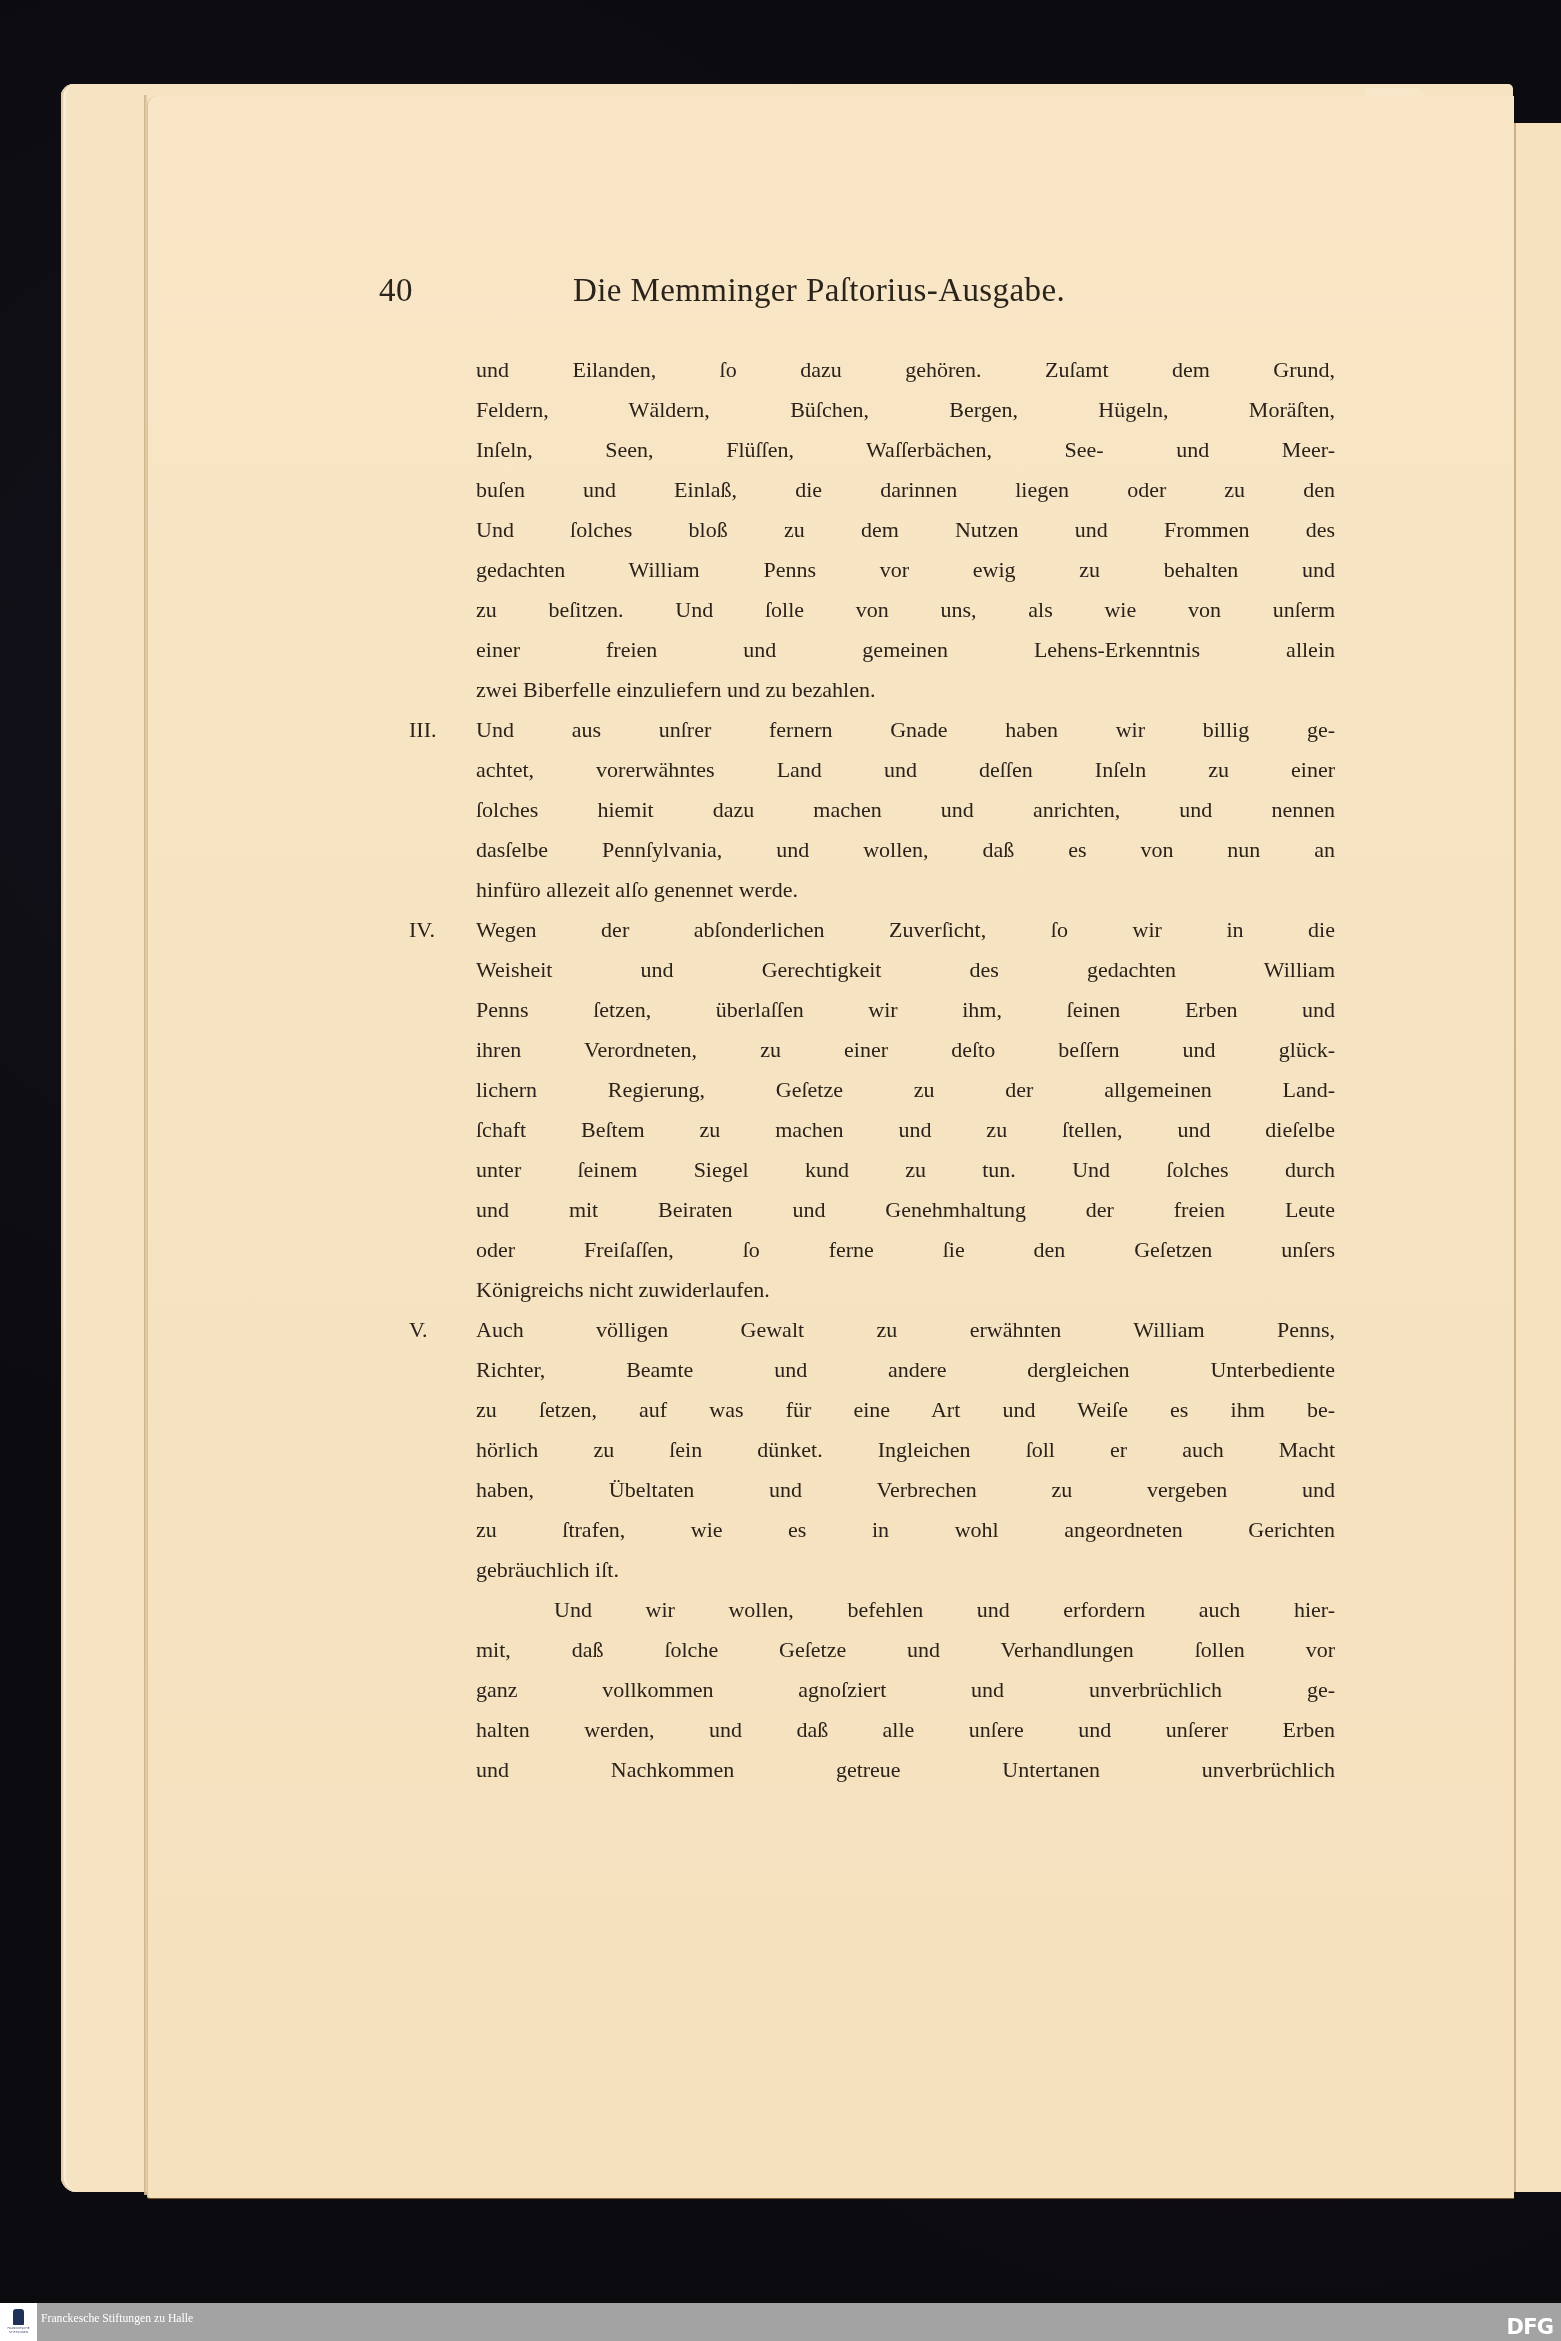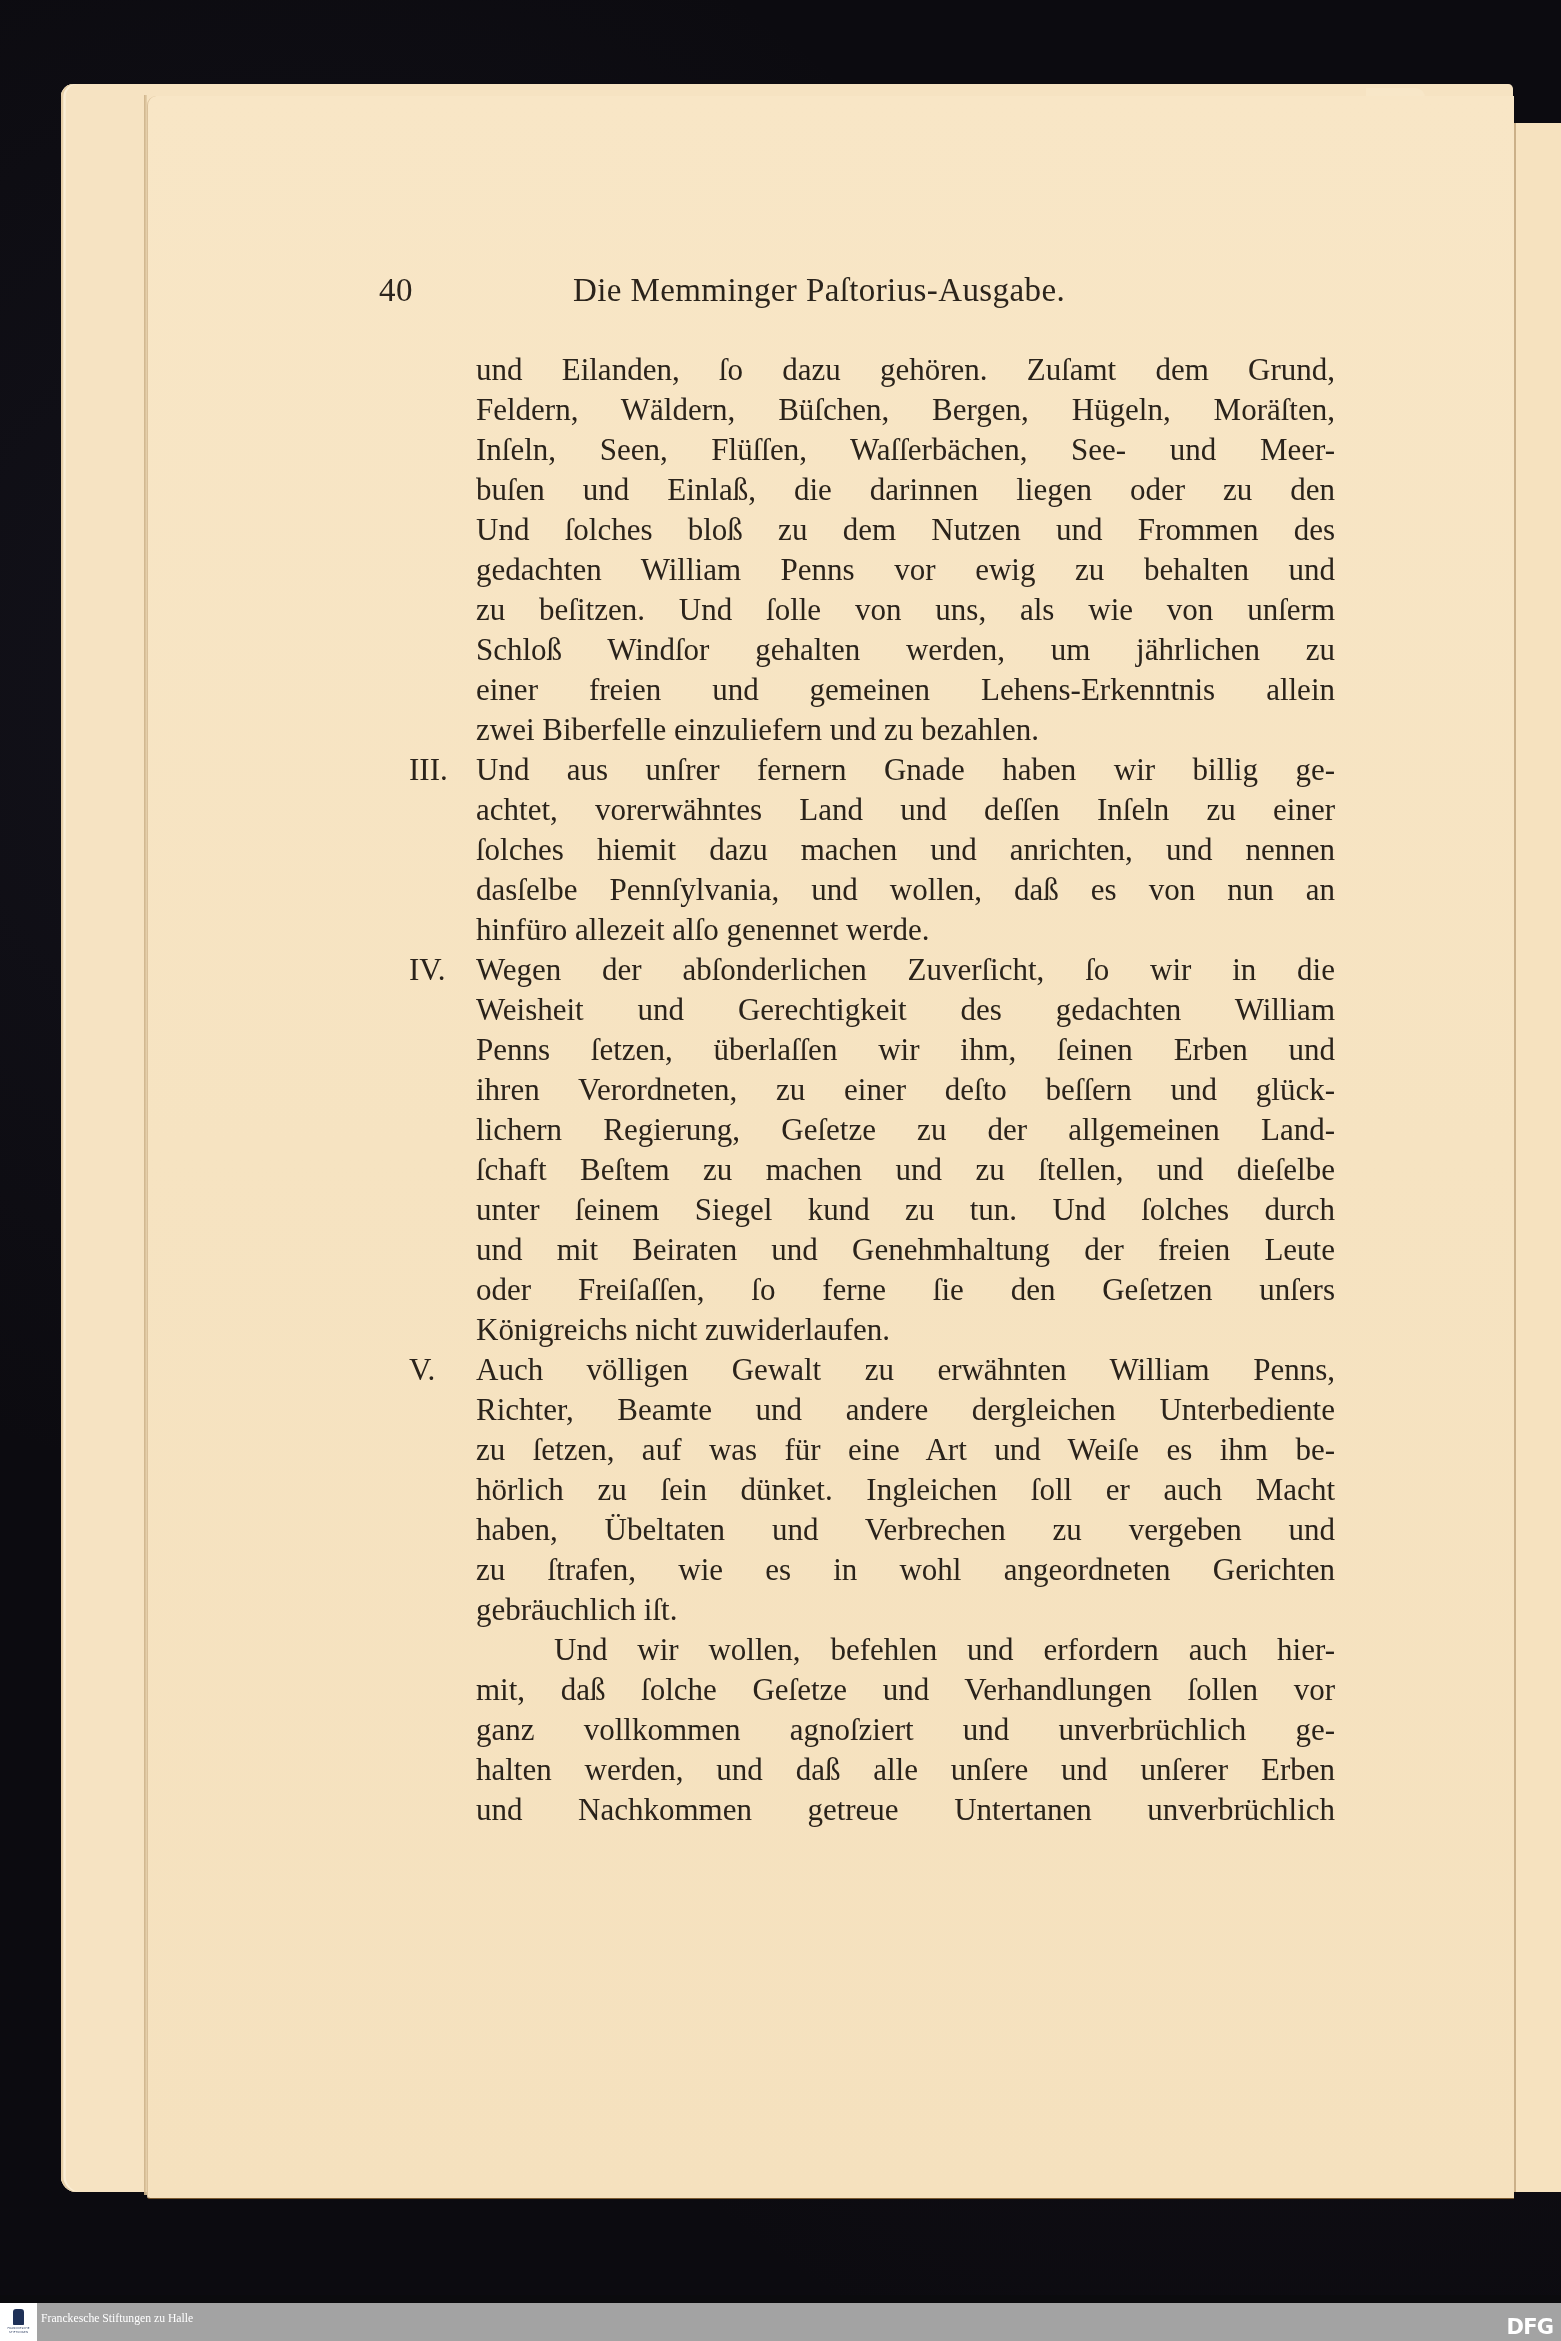--- a/index.html
+++ b/index.html
@@ -100,21 +100,21 @@
       white-space: nowrap;
     }
 
     
     .text-block {
       position: absolute;
       left: 476px;
       top: 350px;
       width: 859px;
       color: #2a231b;
-      font-size: 31px;
+      font-size: 22px;
       line-height: 40px;
     }
     .line {
       display: block;
       white-space: nowrap;
       text-align: justify;
       text-align-last: justify;
       height: 40px;
     }
     .line.last {
@@ -212,21 +212,20 @@
 <div class="text-block">
 
   <div>
     <span class="line">und Eilanden, ſo dazu gehören. Zuſamt dem Grund,</span>
     <span class="line">Feldern, Wäldern, Büſchen, Bergen, Hügeln, Moräſten,</span>
     <span class="line">Inſeln, Seen, Flüſſen, Waſſerbächen, See- und Meer-</span>
     <span class="line">buſen und Einlaß, die darinnen liegen oder zu den</span>
     <span class="line">Und ſolches bloß zu dem Nutzen und Frommen des</span>
     <span class="line">gedachten William Penns vor ewig zu behalten und</span>
     <span class="line">zu beſitzen. Und ſolle von uns, als wie von unſerm</span>
-    <span class="line">Schloß Windſor gehalten werden, um jährlichen zu</span>
     <span class="line">einer freien und gemeinen Lehens-Erkenntnis allein</span>
     <span class="line last">zwei Biberfelle einzuliefern und zu bezahlen.</span>
   </div>
 
   <div class="numbered">
     <span class="num">III.</span>
     <span class="line">Und aus unſrer fernern Gnade haben wir billig ge-</span>
     <span class="line">achtet, vorerwähntes Land und deſſen Inſeln zu einer</span>
     <span class="line">ſolches hiemit dazu machen und anrichten, und nennen</span>
     <span class="line">dasſelbe Pennſylvania, und wollen, daß es von nun an</span>

